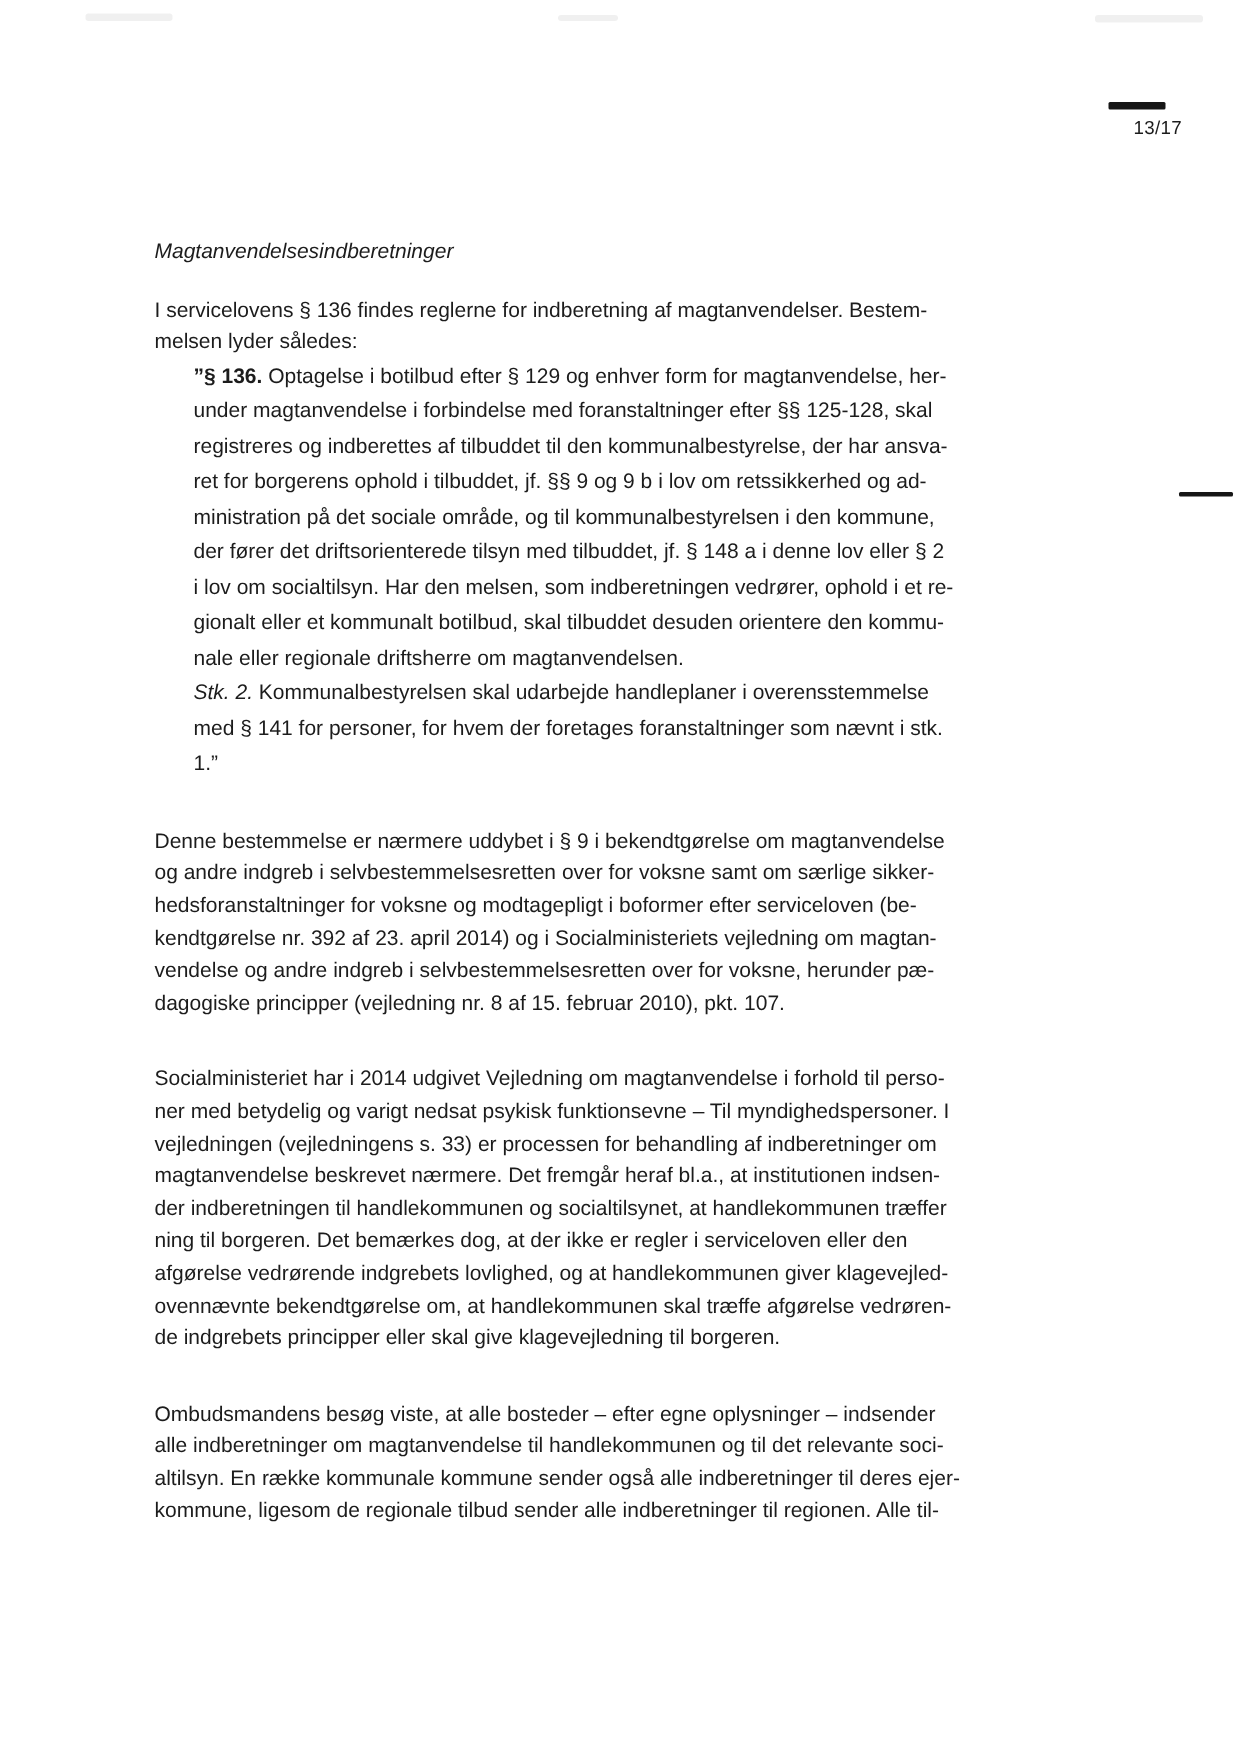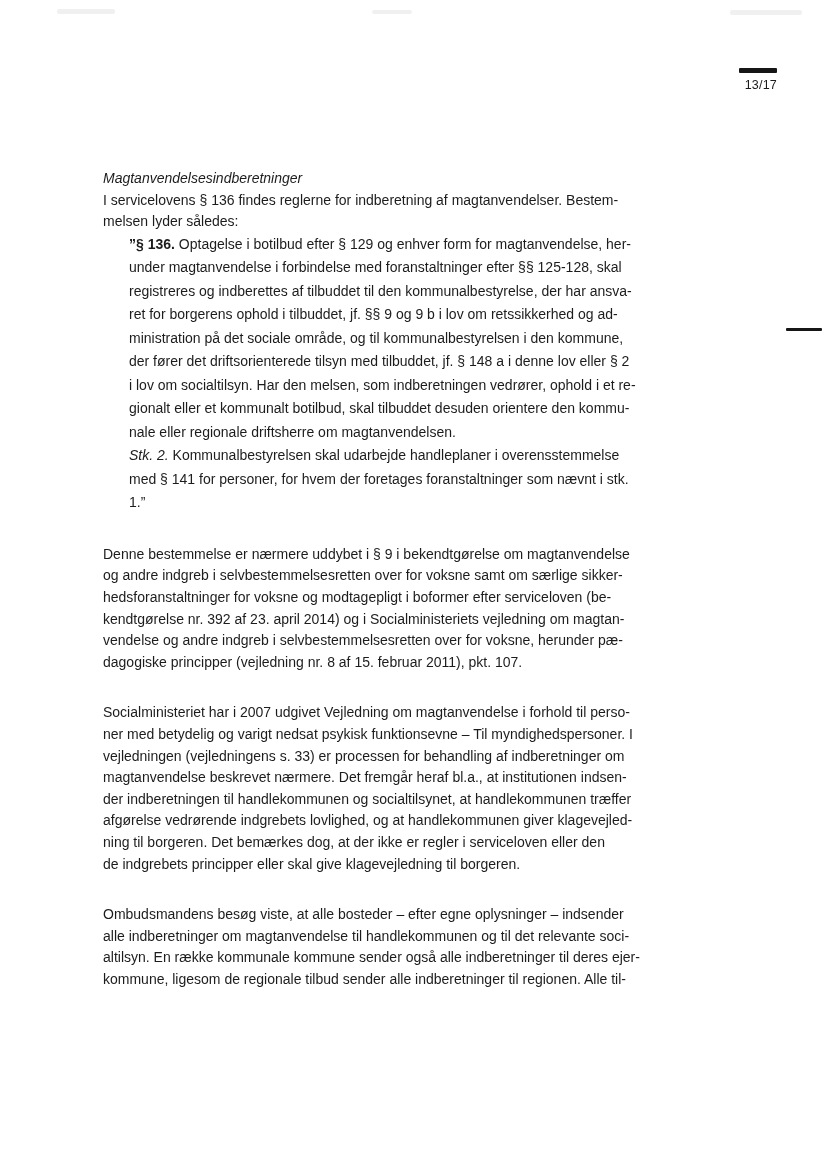--- a/index.html
+++ b/index.html
@@ -8,42 +8,42 @@
     width: 828px;
     height: 1169px;
     background: #ffffff;
     font-family: "Liberation Sans", sans-serif;
     color: #1c1c1c;
     overflow: hidden;
   }
   .page-number {
     position: absolute;
     top: 78px;
-    right: 51px;
+    right: 40px;
     font-size: 12.5px;
     letter-spacing: 0.2px;
   }
   .mark { position: absolute; background: #161616; border-radius: 1px; }
   .mark-top { left: 739px; top: 68px; width: 38px; height: 5px; }
   .mark-mid { left: 786px; top: 328px; width: 36px; height: 3px; }
   .artifact { position: absolute; background: #ececec; border-radius: 2px; opacity: 0.8; }
   .artifact.a1 { left: 57px;  top: 9px;  width: 58px; height: 5px; }
   .artifact.a2 { left: 372px; top: 10px; width: 40px; height: 4px; }
   .artifact.a3 { left: 730px; top: 10px; width: 72px; height: 5px; }
   .content {
     position: absolute;
     left: 103px;
-    top: 168px;
+    top: 157px;
     width: 648px;
     font-size: 14px;
     line-height: 21.6px;
   }
   .line { white-space: nowrap; }
   .block.heading { font-style: italic; }
-  .block.paragraph-tight { margin-top: 0; }
+  .block.paragraph-tight { margin-top: 17px; }
   .block.paragraph { margin-top: 29px; }
   .block.quote {
     margin-left: 26px;
     line-height: 23.5px;
   }
   .seg-bold { font-weight: 700; }
   .seg-italic { font-style: italic; text-align: right; }
 </style>
 </head>
 <body>
@@ -79,30 +79,31 @@
         <div class="line"><span class="seg-italic">Stk. 2.</span><span> Kommunalbestyrelsen skal udarbejde handleplaner i overensstemmelse</span></div>
         <div class="line">med § 141 for personer, for hvem der foretages foranstaltninger som nævnt i stk.</div>
         <div class="line">1.”</div>
       </div>
       <div class="block paragraph">
         <div class="line">Denne bestemmelse er nærmere uddybet i § 9 i bekendtgørelse om magtanvendelse</div>
         <div class="line">og andre indgreb i selvbestemmelsesretten over for voksne samt om særlige sikker-</div>
         <div class="line">hedsforanstaltninger for voksne og modtagepligt i boformer efter serviceloven (be-</div>
         <div class="line">kendtgørelse nr. 392 af 23. april 2014) og i Socialministeriets vejledning om magtan-</div>
         <div class="line">vendelse og andre indgreb i selvbestemmelsesretten over for voksne, herunder pæ-</div>
-        <div class="line">dagogiske principper (vejledning nr. 8 af 15. februar 2011), pkt. 107.</div>
+        <div class="line">dagogiske principper (vejledning nr. 8 af 15. februar 2010), pkt. 107.</div>
       </div>
       <div class="block paragraph">
-        <div class="line">Socialministeriet har i 2007 udgivet Vejledning om magtanvendelse i forhold til perso-</div>
+        <div class="line">Socialministeriet har i 2014 udgivet Vejledning om magtanvendelse i forhold til perso-</div>
         <div class="line">ner med betydelig og varigt nedsat psykisk funktionsevne – Til myndighedspersoner. I</div>
         <div class="line">vejledningen (vejledningens s. 33) er processen for behandling af indberetninger om</div>
         <div class="line">magtanvendelse beskrevet nærmere. Det fremgår heraf bl.a., at institutionen indsen-</div>
         <div class="line">der indberetningen til handlekommunen og socialtilsynet, at handlekommunen træffer</div>
+        <div class="line">ning til borgeren. Det bemærkes dog, at der ikke er regler i serviceloven eller den</div>
         <div class="line">afgørelse vedrørende indgrebets lovlighed, og at handlekommunen giver klagevejled-</div>
-        <div class="line">ning til borgeren. Det bemærkes dog, at der ikke er regler i serviceloven eller den</div>
+        <div class="line">ovennævnte bekendtgørelse om, at handlekommunen skal træffe afgørelse vedrøren-</div>
         <div class="line">de indgrebets principper eller skal give klagevejledning til borgeren.</div>
       </div>
       <div class="block paragraph">
         <div class="line">Ombudsmandens besøg viste, at alle bosteder – efter egne oplysninger – indsender</div>
         <div class="line">alle indberetninger om magtanvendelse til handlekommunen og til det relevante soci-</div>
         <div class="line">altilsyn. En række kommunale kommune sender også alle indberetninger til deres ejer-</div>
         <div class="line">kommune, ligesom de regionale tilbud sender alle indberetninger til regionen. Alle til-</div>
       </div>
     </div>
 </div>

